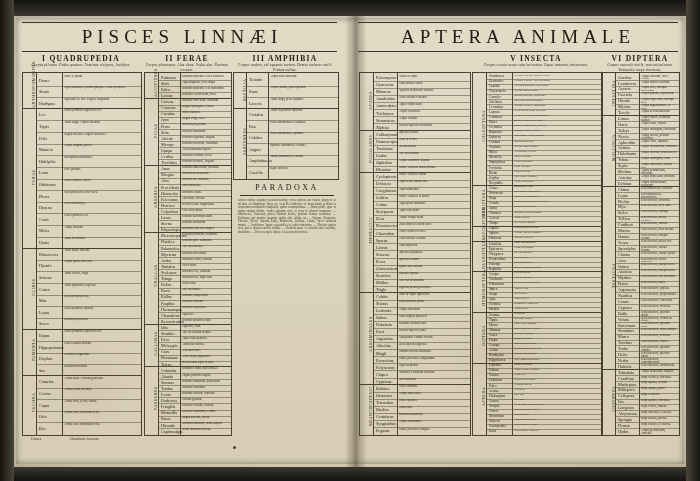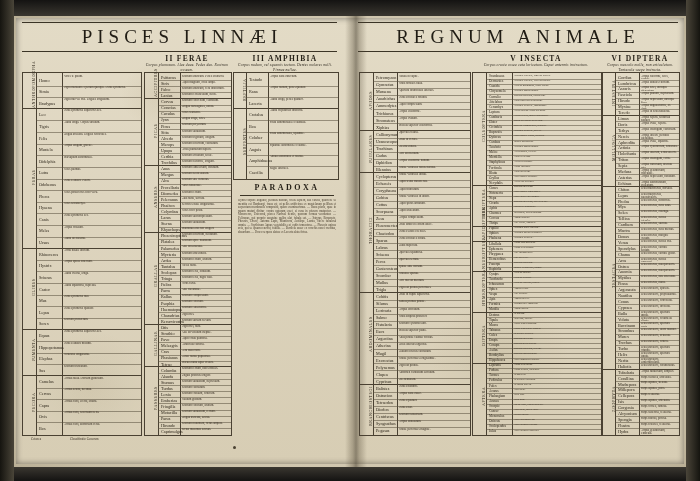--- a/index.html
+++ b/index.html
@@ -91,30 +91,34 @@
 
   <div class="stain" style="left:120px;top:60px;width:90px;height:70px;background:radial-gradient(ellipse,rgba(160,140,100,.16),rgba(160,140,100,0) 70%);"></div>
   <div class="stain" style="left:430px;top:300px;width:140px;height:110px;background:radial-gradient(ellipse,rgba(150,128,90,.14),rgba(150,128,90,0) 70%);"></div>
   <div class="stain" style="left:30px;top:330px;width:120px;height:110px;background:radial-gradient(ellipse,rgba(150,128,90,.12),rgba(150,128,90,0) 70%);"></div>
 
   <div class="title-band">
     <div class="title-half title-left">
       <span class="big-title">PISCES LINNÆI</span>
     </div>
     <div class="title-half title-right">
-      <span class="big-title">REGNUM ANIMALE</span>
+      <span class="big-title">APTERA ANIMALE</span>
     </div>
   </div>
   <div class="rule" style="left:22px;top:22px;width:315px;"></div>
   <div class="rule" style="left:22px;top:51px;width:315px;"></div>
   <div class="rule" style="left:358px;top:22px;width:320px;"></div>
   <div class="rule" style="left:358px;top:51px;width:320px;"></div>
 
   <div class="gutter"></div>
 
+  <div class="colhead" style="left:22px;top:54px;width:118px;">
+    <div class="ch-t"><span>I</span> <span>QUADRUPEDIA</span></div>
+    <div class="ch-s">Corpus pilosum.  Pedes quatuor.  Feminae vivipara, lactifera.</div>
+  </div>
 
   <div class="colhead" style="left:144px;top:54px;width:86px;">
     <div class="ch-t"><span>II</span> <span>FERAE</span></div>
     <div class="ch-s">Corpus plumosum.  Alae duae.  Pedes duo.  Rostrum osseum.</div>
   </div>
 
   <div class="colhead" style="left:233px;top:54px;width:104px;font-family:Liberation Serif, serif;">
     <div class="ch-t"><span>III</span> <span>AMPHIBIA</span></div>
     <div class="ch-s">Corpus nudum, vel squamis tectum.  Dentes molares nulli.  Pinnae nullae.</div>
   </div>
@@ -1019,21 +1023,21 @@
         <div class="celltext" style="left: 37.5px; top: 343.895px; width: 37px; height: 4.90164px; font-size: 3px; line-height: 3.4px;">Stirps fibrosa, porosa.</div>
         <div class="hline" style="top: 349.197px; left: 12px; background: rgba(90, 80, 62, 0.55);"></div>
         <div class="rowlabel" style="left: 13px; top: 349.848px; font-size: 4.2px;">Flustra</div>
         <div class="celltext" style="left: 37.5px; top: 349.797px; width: 37px; height: 4.90164px; font-size: 3px; line-height: 3.4px;">Stirps foliacea, cellulosa.</div>
         <div class="hline" style="top: 355.098px; left: 12px; background: rgba(90, 80, 62, 0.55);"></div>
         <div class="rowlabel" style="left: 13px; top: 355.749px; font-size: 4.2px;">Hydra</div>
         <div class="celltext" style="left: 37.5px; top: 355.698px; width: 37px; height: 4.90164px; font-size: 3px; line-height: 3.4px;">Corpus gelatinosum, tentacula.</div>
       </div>
     </div>
 
-  <div class="para-title" style="left:237px;top:183px;width:100px;font-weight:bold;">PARADOXA</div>
+  <div class="para-title" style="left:237px;top:183px;width:100px;">PARADOXA</div>
   <div class="rule" style="left:240px;top:195px;width:94px;"></div>
   <div class="blk" style="left:238px;top:199px;width:98px;height:178px;">Hydra corpore anguino, pedibus duobus, collis septem, alis carens, quam de se mentita est Hamburgi, fraus est, ut pellis artificiosa ex mustelarum pellibus et serpentum membranis composita, quam examinavimus. — Rana piscis, quae in ranam mutari dicitur, contra naturam esset, si rana in piscem mutaretur. — Monoceros, Unicornu, pisces Narhval dentes, quorum cornua venduntur. — Pelicanus, qui proprio sanguine pullos alat, fabula est. — Satyrus, Borametz, Phoenix, Draco, Automa Lapis, Manticora, Antilope, Lamia, Siren: fabulosa omnia. — Scythicum Agnus vegetabilis est, radix tomentosa. — Phoenix unicus avis, qui se ipsum renovat, fabula. — Bernicla anser ex conchis nasci creditus, absurdum. — Draco serpens alatus ex Lacerta alata fictus.</div>
 
   <div class="footnote" style="left:31px;top:437px;">Cetacea</div>
   <div class="footnote" style="left:70px;top:437px;">Classificatio Generum</div>
   <div class="centerdot" style="left:233px;top:446px;"></div>
 
 </div>
 
 </body></html>

